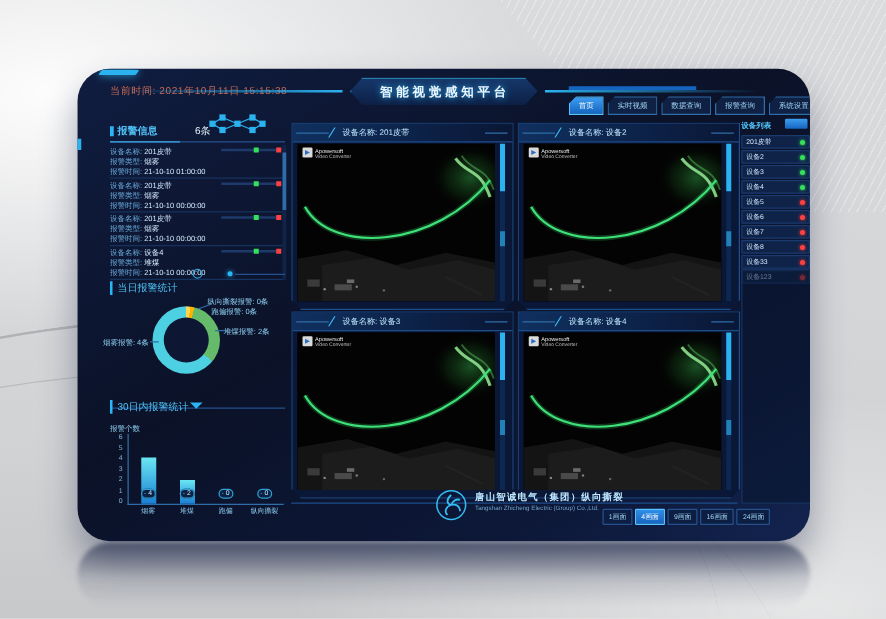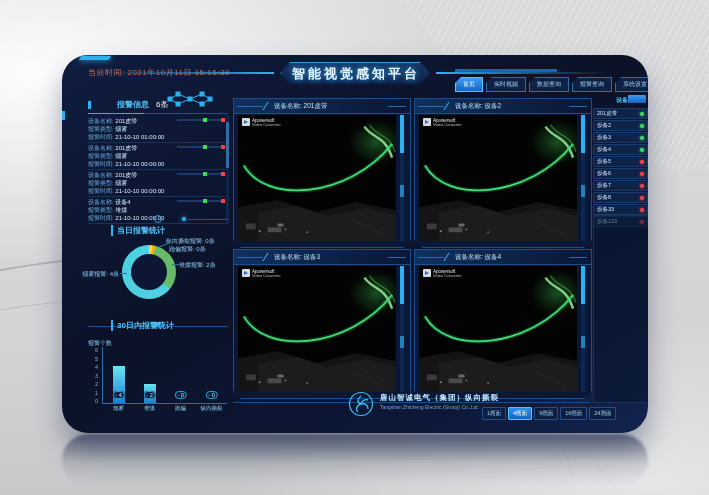--- a/index.html
+++ b/index.html
@@ -21,30 +21,30 @@
 
   
   .card{position:absolute;left:62px;top:55px;width:586px;height:378px;border-radius:26px;overflow:hidden;
     background:linear-gradient(150deg,#101d40 0%,#0b1228 45%,#0d1838 80%,#132450 100%);
     box-shadow:0 16px 28px rgba(40,50,80,.4);}
   .reflection{position:absolute;left:62px;top:434px;width:586px;height:52px;border-radius:26px;
     background:linear-gradient(180deg, rgba(18,30,66,.55), rgba(18,30,66,.12) 55%, rgba(18,30,66,0));
     filter:blur(1.5px);}
 
   .abs{position:absolute;}
-  .t-cyan{color:#4fc3f7;margin-left:23px;}
+  .t-cyan{color:#4fc3f7;}
   .lbl{color:#69a9d8;}
   .val{color:#d6ecff;}
 
   
   .time{left:26px;top:12px;font-size:8px;color:#c76a58;letter-spacing:.5px;}
   .title-frame{left:218px;top:7px;width:150px;height:22px;display:flex;align-items:center;justify-content:center;
     background:linear-gradient(180deg,#16376a,#0c1f44);border:1px solid #2e9fd0;
     clip-path:polygon(10px 0,140px 0,150px 11px,140px 22px,10px 22px,0 11px);}
-  .title-frame span{font-size:13px;color:#eaf6ff;letter-spacing:3px;font-weight:bold;text-shadow:0 0 6px #2bb3f0;}
+  .title-frame span{font-size:10px;color:#eaf6ff;letter-spacing:3px;font-weight:bold;text-shadow:0 0 6px #2bb3f0;}
   .wing{top:17px;height:2px;background:linear-gradient(90deg,rgba(43,179,240,0),#2bb3f0);}
   .wing.left{left:40px;width:172px;}
   .wing.right{left:374px;width:172px;background:linear-gradient(90deg,#2bb3f0,rgba(43,179,240,0));}
   .nav-accent{left:393px;top:14px;width:102px;height:3px;background:#1565c0;}
   .nav{left:393px;top:22px;display:flex;gap:3px;}
   .nav-btn{height:13px;padding:0 7px;display:flex;align-items:center;font-size:6px;color:#9fd2f2;
     border:1px solid #2e6da8;background:rgba(20,50,100,.45);
     clip-path:polygon(6px 0,100% 0,100% 100%,0 100%,0 6px);cursor:pointer;white-space:nowrap;}
   .nav-btn.active{background:linear-gradient(180deg,#3d9df0,#1565c0);color:#fff;border-color:#55c3ff;}
   .corner-nub{left:18px;top:1px;width:30px;height:4px;background:#2bb3f0;transform:skewX(-35deg);border-radius:1px;box-shadow:0 0 6px #2bb3f0;}
@@ -65,21 +65,21 @@
   .slider{position:absolute;right:2px;top:3px;width:48px;height:2px;background:#1d3a6b;}
   .slider .g{position:absolute;left:55%;top:-1px;width:4px;height:4px;background:#35e05a;}
   .slider .r{position:absolute;right:0;top:-1px;width:4px;height:4px;background:#ff4040;}
   .alarm-scroll{left:164px;top:61px;width:3px;height:108px;background:#0f2447;cursor:pointer;}
   .alarm-scroll i{display:block;margin-top:6px;width:3px;height:46px;background:#2e6da8;}
 
   
   .deco-circle{left:92px;top:160px;width:6px;height:6px;border:1px solid #2e9fd0;border-radius:50%;}
   .deco-dot{left:120px;top:162px;width:4px;height:4px;background:#29b6f6;border-radius:50%;box-shadow:0 0 4px #29b6f6;}
   .deco-line{left:126px;top:164px;width:40px;height:1px;background:#24518e;}
-  .sec-title{font-size:8px;font-weight:bold;border-left:2px solid #29b6f6;padding-left:4px;}
+  .sec-title{font-size:8px;font-weight:normal;border-left:2px solid #29b6f6;padding-left:4px;}
   .daily-title{left:26px;top:170px;}
   .donut{left:60px;top:190px;width:54px;height:54px;border-radius:50%;position:absolute;}
   .donut::after{content:"";position:absolute;inset:9px;border-radius:50%;background:#0d1733;}
   .dlab{font-size:6px;color:#8fd0f2;white-space:nowrap;}
   .dlab-left{left:0px;top:215px;width:57px;text-align:right;}
   .dlab-top1{left:104px;top:182px;}
   .dlab-top2{left:107px;top:190px;}
   .dlab-right{left:117px;top:206px;}
   .dleader{height:1px;background:#2e6da8;}
   .dl1{left:58px;top:218px;width:7px;}

